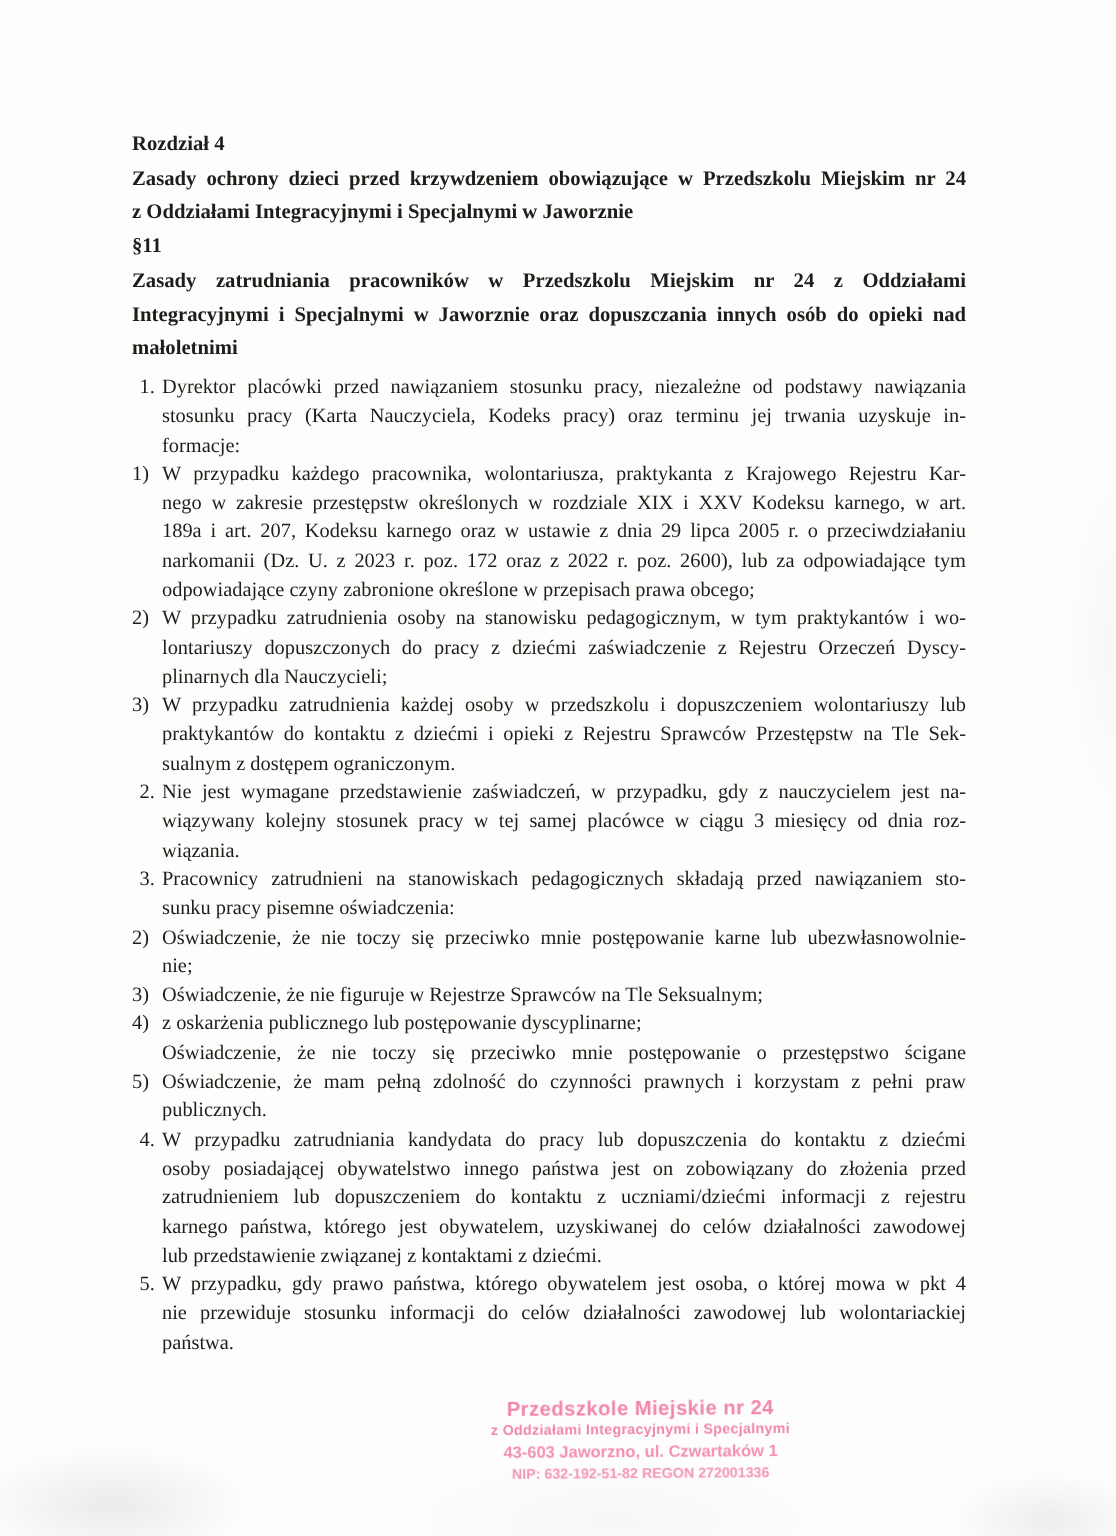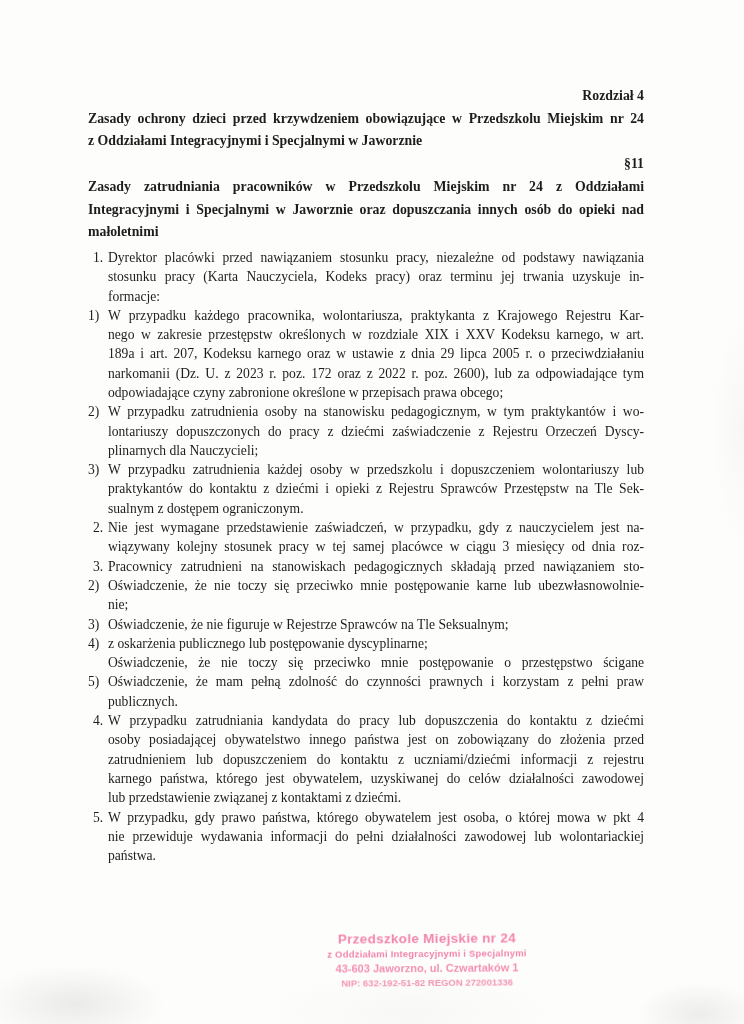--- a/index.html
+++ b/index.html
@@ -10,21 +10,21 @@
       radial-gradient(ellipse 130px 55px at 10% 98%, rgba(150,150,150,.18), transparent 70%),
       radial-gradient(ellipse 90px 45px at 94% 99%, rgba(150,150,150,.16), transparent 70%),
       radial-gradient(ellipse 45px 160px at 100% 42%, rgba(190,190,190,.10), transparent 70%),
       radial-gradient(ellipse 200px 60px at 55% 99%, rgba(180,180,180,.08), transparent 70%),
       #fdfdfb;
     font-family:"Liberation Serif", serif;
     color:#1d1d1b;
   }
   .content{position:absolute;left:88px;top:85px;width:556px;}
   .hline{font-weight:bold;font-size:13.8px;line-height:22.7px;}
-  .hc{text-align:right;}
+  .hc{text-align:left;}
   .jl{text-align:justify;text-align-last:justify;}
   .list{margin-top:4px;font-size:13.6px;}
   .item{position:relative;padding-left:20px;}
   .num{position:absolute;left:0;top:0;width:19px;line-height:19.3px;}
   .num.dot{padding-left:5px;box-sizing:border-box;}
   .ln{line-height:19.3px;}
   .stamp{
     position:absolute;left:296px;top:930px;width:262px;
     text-align:center;
     font-family:"Liberation Sans", sans-serif;
@@ -83,24 +83,26 @@
         <div class="item">
           <span class="num">3)</span>
           <div class="ln jl">W przypadku zatrudnienia każdej osoby w przedszkolu i dopuszczeniem wolontariuszy lub</div>
           <div class="ln jl">praktykantów do kontaktu z dziećmi i opieki z Rejestru Sprawców Przestępstw na Tle Sek-</div>
           <div class="ln">sualnym z dostępem ograniczonym.</div>
         </div>
         <div class="item">
           <span class="num dot">2.</span>
           <div class="ln jl">Nie jest wymagane przedstawienie zaświadczeń, w przypadku, gdy z nauczycielem jest na-</div>
           <div class="ln jl">wiązywany kolejny stosunek pracy w tej samej placówce w ciągu 3 miesięcy od dnia roz-</div>
+          <div class="ln">wiązania.</div>
         </div>
         <div class="item">
           <span class="num dot">3.</span>
           <div class="ln jl">Pracownicy zatrudnieni na stanowiskach pedagogicznych składają przed nawiązaniem sto-</div>
+          <div class="ln">sunku pracy pisemne oświadczenia:</div>
         </div>
         <div class="item">
           <span class="num">2)</span>
           <div class="ln jl">Oświadczenie, że nie toczy się przeciwko mnie postępowanie karne lub ubezwłasnowolnie-</div>
           <div class="ln">nie;</div>
         </div>
         <div class="item">
           <span class="num">3)</span>
           <div class="ln">Oświadczenie, że nie figuruje w Rejestrze Sprawców na Tle Seksualnym;</div>
         </div>
@@ -118,21 +120,21 @@
           <span class="num dot">4.</span>
           <div class="ln jl">W przypadku zatrudniania kandydata do pracy lub dopuszczenia do kontaktu z dziećmi</div>
           <div class="ln jl">osoby posiadającej obywatelstwo innego państwa jest on zobowiązany do złożenia przed</div>
           <div class="ln jl">zatrudnieniem lub dopuszczeniem do kontaktu z uczniami/dziećmi informacji z rejestru</div>
           <div class="ln jl">karnego państwa, którego jest obywatelem, uzyskiwanej do celów działalności zawodowej</div>
           <div class="ln">lub przedstawienie związanej z kontaktami z dziećmi.</div>
         </div>
         <div class="item">
           <span class="num dot">5.</span>
           <div class="ln jl">W przypadku, gdy prawo państwa, którego obywatelem jest osoba, o której mowa w pkt 4</div>
-          <div class="ln jl">nie przewiduje wydawania informacji do pełni działalności zawodowej lub wolontariackiej</div>
+          <div class="ln jl">nie przewiduje stosunku informacji do celów działalności zawodowej lub wolontariackiej</div>
           <div class="ln">państwa.</div>
         </div>
       </div>
   </div>
 
   <div class="stamp">
     <div class="s1">Przedszkole Miejskie nr 24</div>
     <div class="s2">z Oddziałami Integracyjnymi i Specjalnymi</div>
     <div class="s3">43-603 Jaworzno, ul. Czwartaków 1</div>
     <div class="s4">NIP: 632-192-51-82  REGON 272001336</div>

